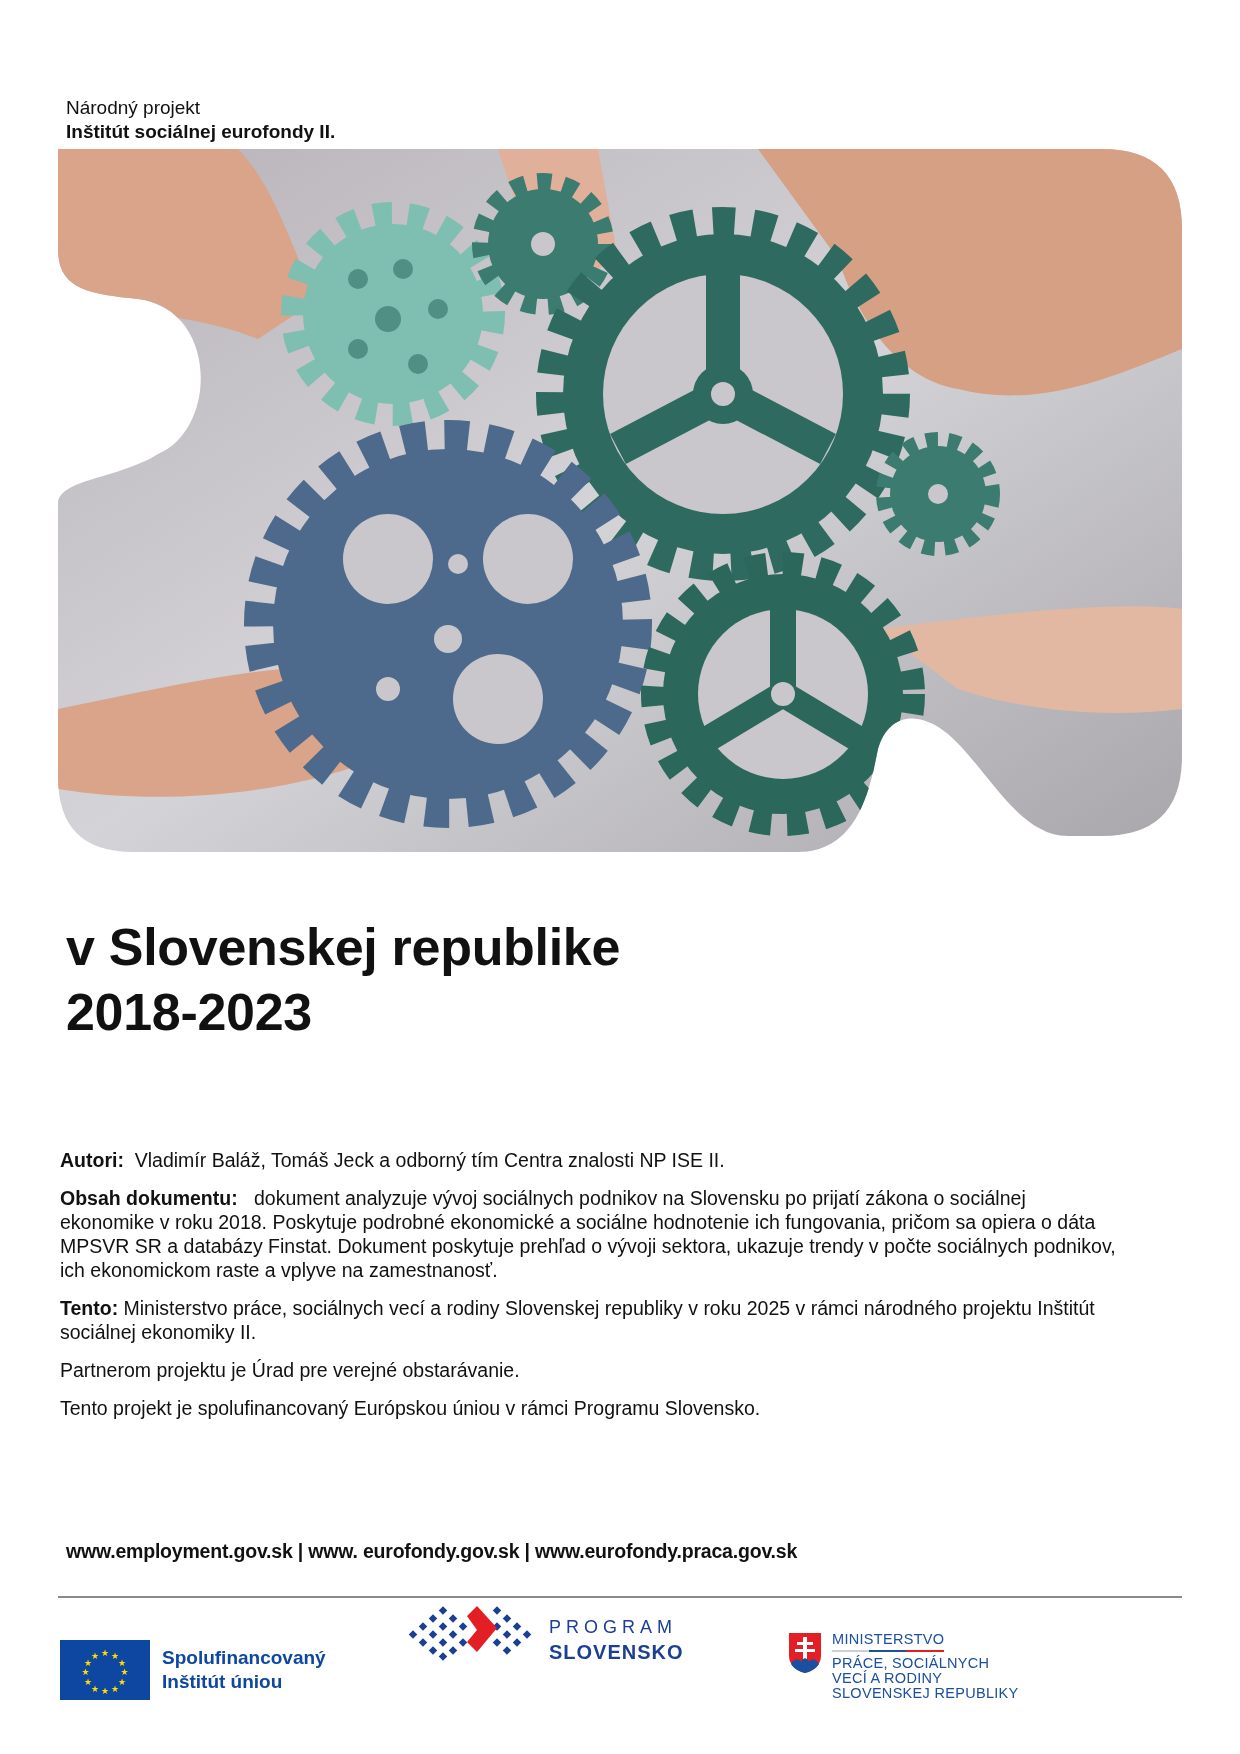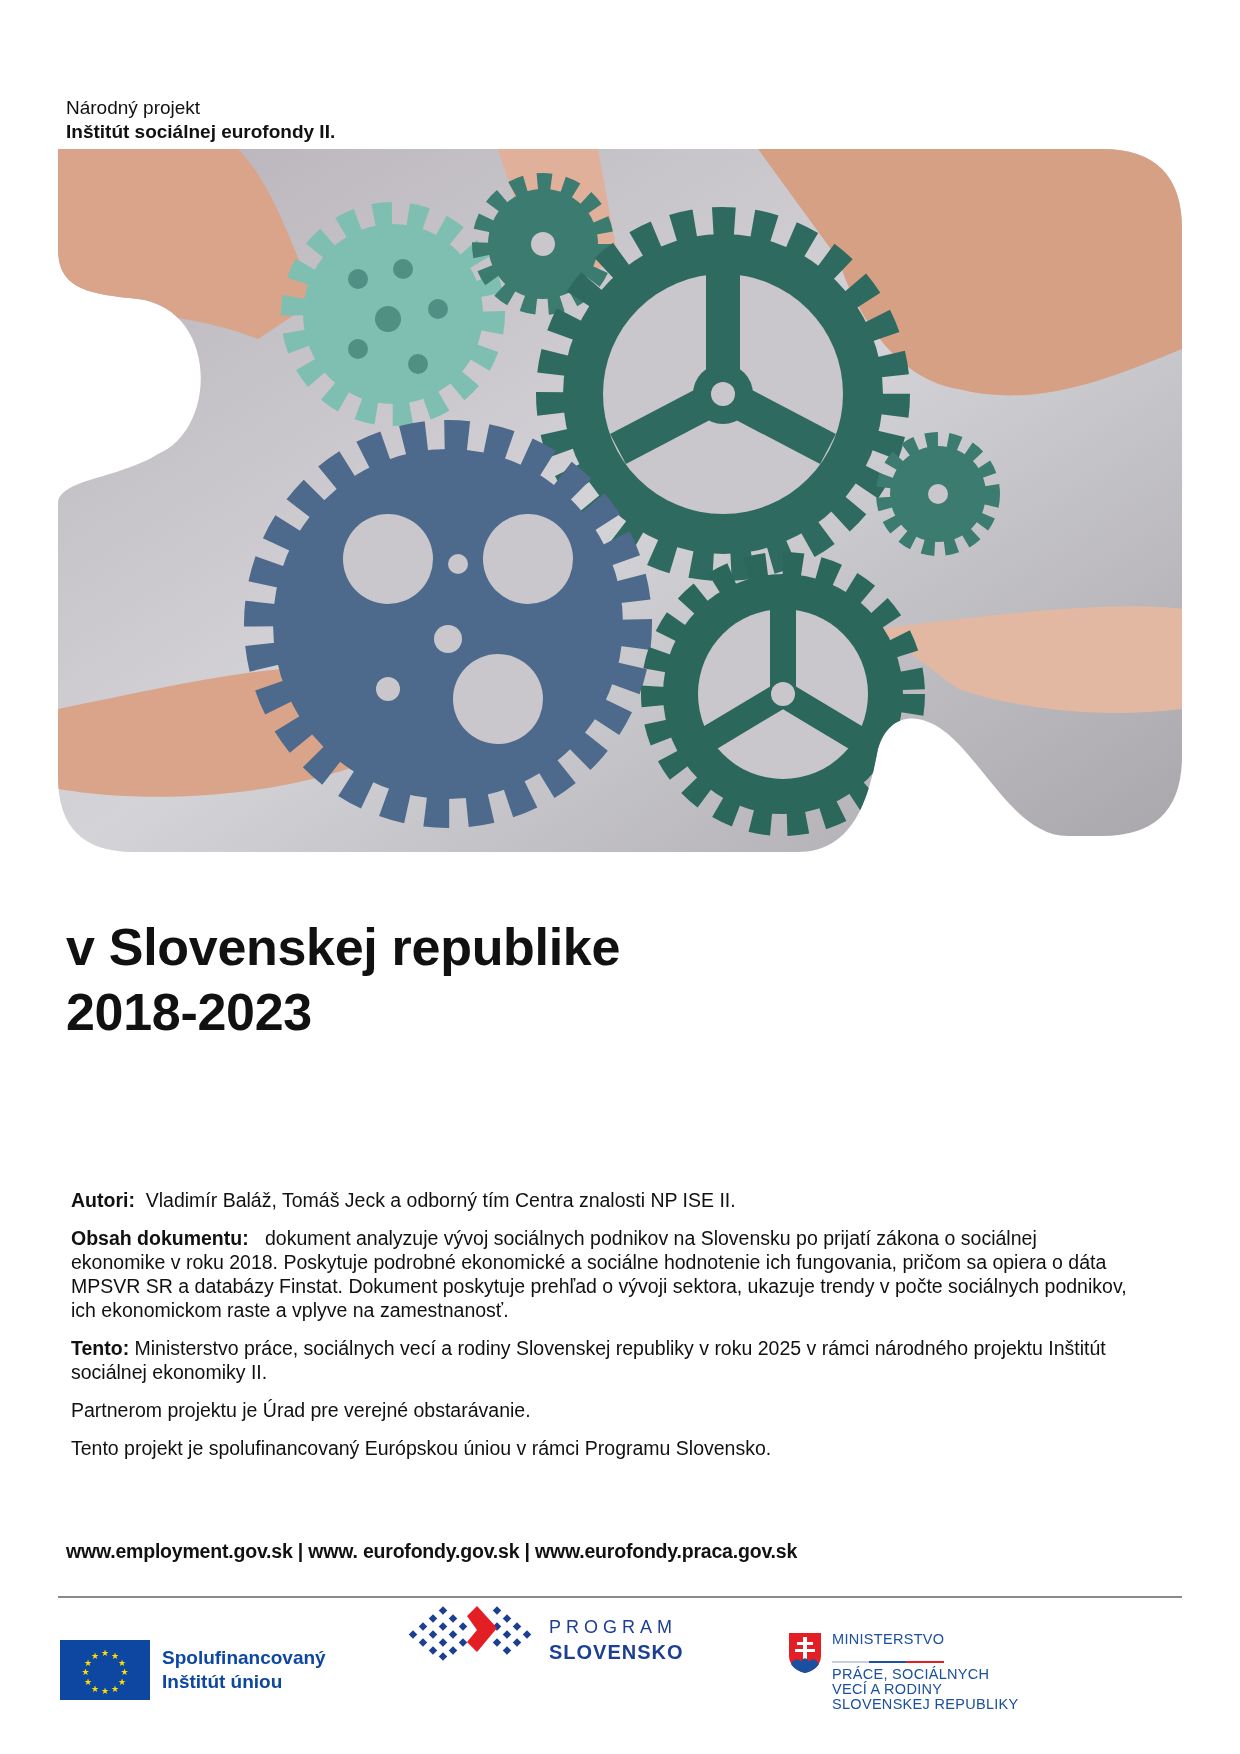--- a/index.html
+++ b/index.html
@@ -14,43 +14,43 @@
     .hero { position: absolute; left: 58px; top: 149px; width: 1124px; height: 703px; }
     .hero svg { display: block; }
 
     .title {
       position: absolute; left: 66px; top: 915px;
       font-size: 52px; line-height: 65px; font-weight: bold; letter-spacing: -0.3px;
     }
     .title div { white-space: nowrap; }
 
     .body-text {
-      position: absolute; left: 71px; top: 1148px; width: 1060px;
-      font-size: 19.5px; line-height: 24px; margin-top: 40px;
+      position: absolute; left: 60px; top: 1148px; width: 1060px;
+      font-size: 19.5px; line-height: 24px;
     }
     .body-text p { margin: 0 0 14px 0; }
     .body-text b { font-weight: bold; }
 
     .urls {
       position: absolute; left: 66px; top: 1540px;
       font-size: 19.5px; font-weight: bold; letter-spacing: -0.2px; white-space: nowrap;
     }
     .divider { position: absolute; left: 58px; top: 1596px; width: 1124px; height: 2px; background: #8a8a8a; }
 
     .logo-eu { position: absolute; left: 60px; top: 1640px; display: flex; align-items: center; gap: 12px; }
     .eu-flag { width: 90px; height: 60px; background: #0e47a1; position: relative; }
     .eu-text { color: #0d47a1; font-weight: bold; font-size: 19px; line-height: 24px; }
 
     .logo-ps { position: absolute; left: 405px; top: 1596px; display: flex; align-items: flex-end; gap: 14px; }
     .ps-text .p1 { color: #1c3f94; font-size: 18px; letter-spacing: 5px; line-height: 22px; }
     .ps-text .p2 { color: #1c3f94; font-size: 20px; font-weight: bold; letter-spacing: 1px; line-height: 28px; }
 
     .logo-min { position: absolute; left: 788px; top: 1632px; display: flex; align-items: flex-start; gap: 10px; }
     .min-text { color: #1b4fa0; font-size: 14.5px; line-height: 15px; letter-spacing: 0.3px; }
-    .min-text .m1 { padding-bottom: 14px; border-bottom: 2px solid; border-image: linear-gradient(to right, #c9cfd8 0%, #c9cfd8 33%, #1b4fa0 33%, #1b4fa0 66%, #e31e24 66%) 1; margin-bottom: 4px; display: inline-block; }
+    .min-text .m1 { padding-bottom: 3px; border-bottom: 2px solid; border-image: linear-gradient(to right, #c9cfd8 0%, #c9cfd8 33%, #1b4fa0 33%, #1b4fa0 66%, #e31e24 66%) 1; margin-bottom: 4px; display: inline-block; }
   </style>
 </head>
 <body>
 
 <div class="kicker">
   <div class="line1">Národný projekt</div>
   <div class="line2">Inštitút sociálnej eurofondy II.</div>
 </div>
 
 <div class="hero">

